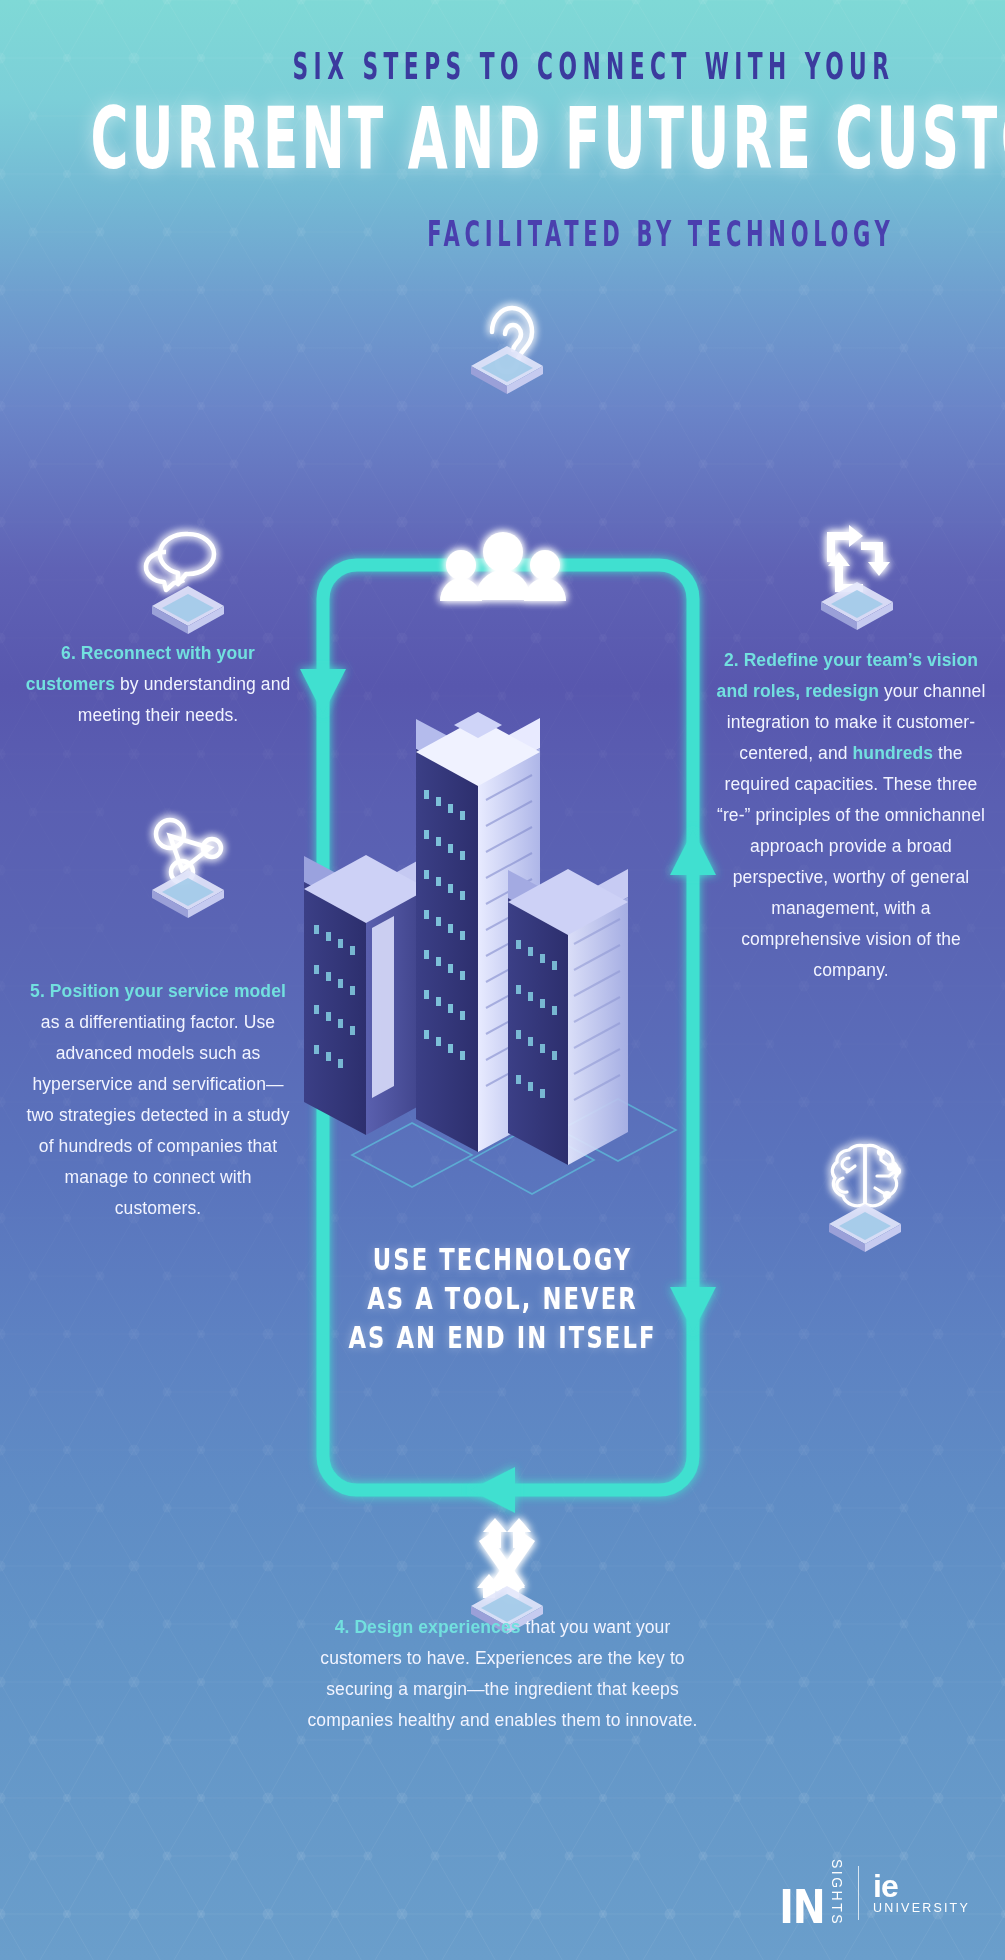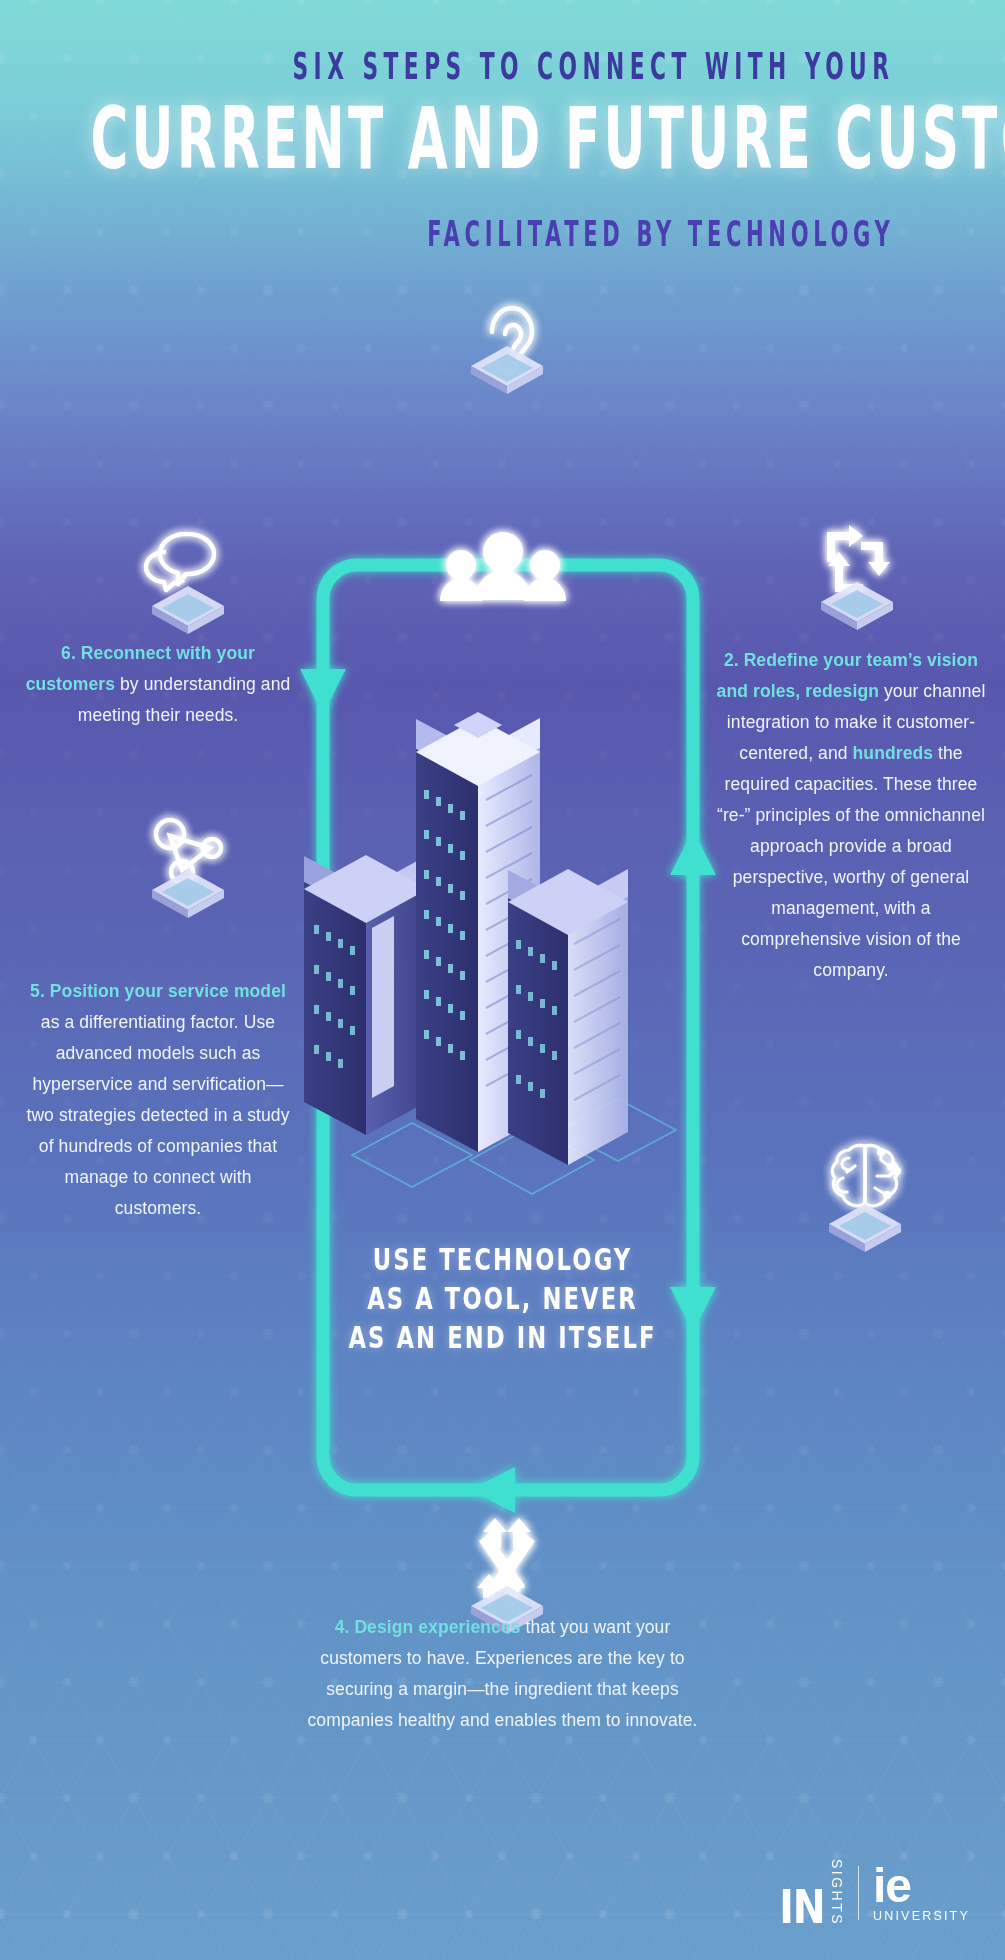--- a/index.html
+++ b/index.html
@@ -117,21 +117,21 @@
     writing-mode:vertical-rl;
     font-family:"Liberation Sans", sans-serif;
     font-weight:400; font-size:14px; color:#fff;
     letter-spacing:2.5px; line-height:1;
     margin-bottom:2px;
   }
   .logo-div { width:1px; height:54px; background:rgba(255,255,255,.75); }
   .logo-ie { text-align:left; }
   .ie-mark {
     font-family:"Liberation Sans", sans-serif;
-    font-weight:700; font-size:48px; color:#fff; line-height:.92; letter-spacing:-1px;
+    font-weight:700; font-size:32px; color:#fff; line-height:.92; letter-spacing:-1px;
   }
   .ie-uni {
     font-family:"Liberation Sans", sans-serif;
     font-size:12.5px; color:#fff; letter-spacing:2.2px; 
   }
 </style>
 </head>
 <body>
 
 <div id="page">

